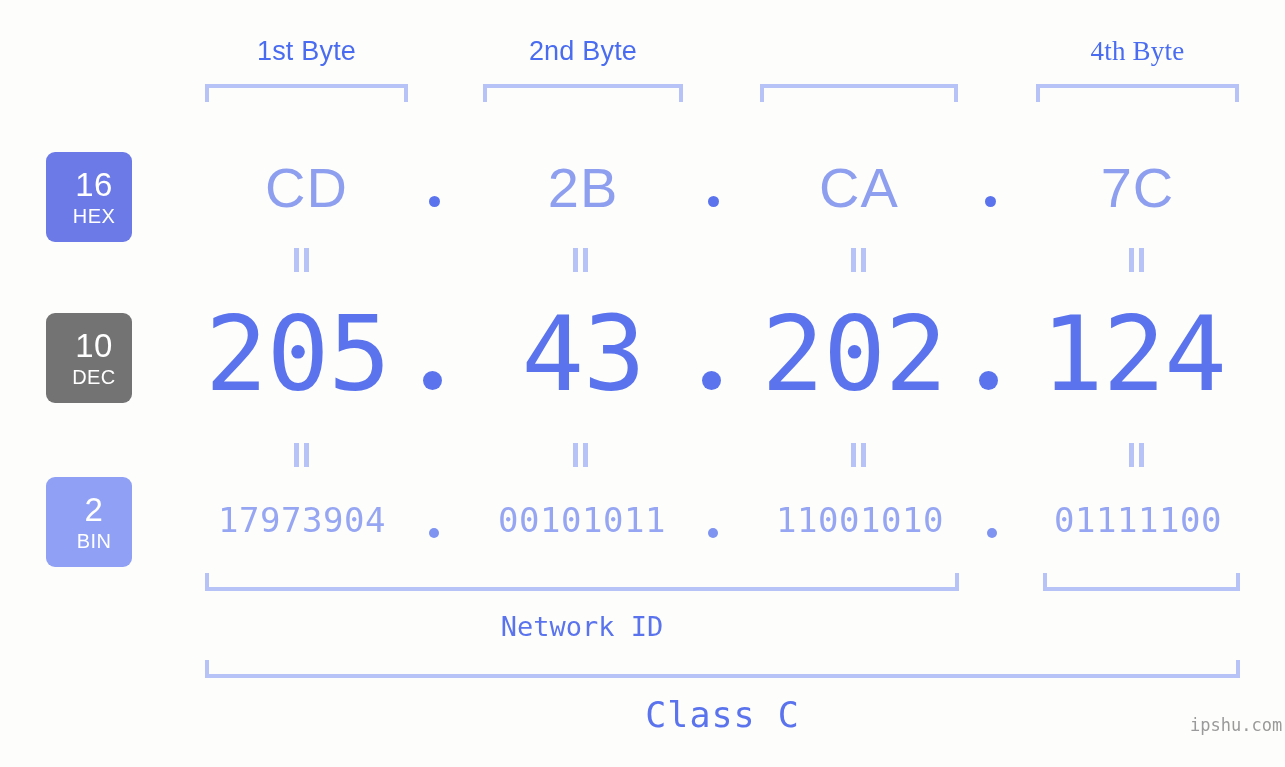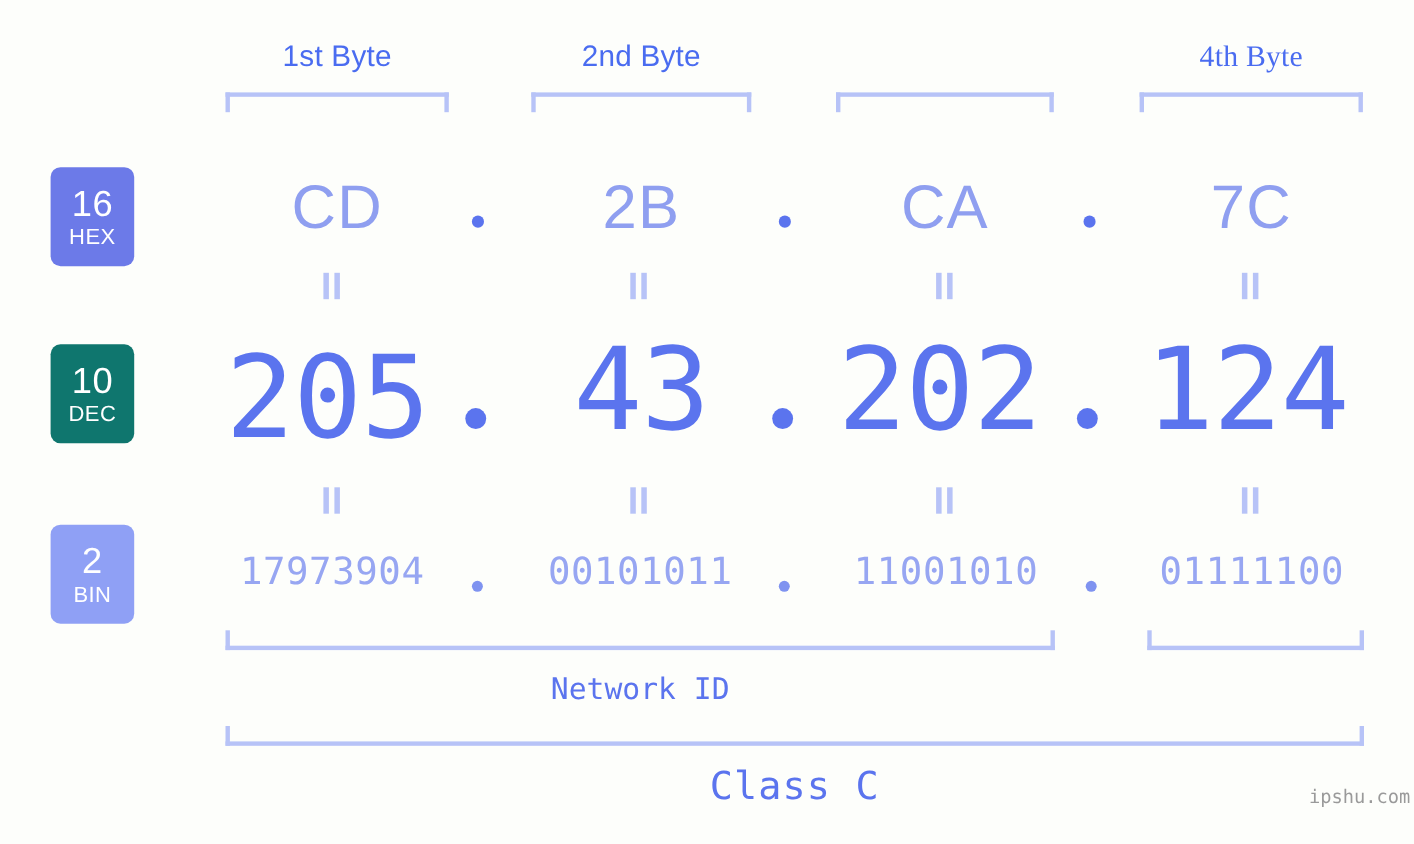--- a/index.html
+++ b/index.html
@@ -54,20 +54,21 @@
     position: absolute;
     width: 76px;
     border-radius: 9px;
     color: #ffffff;
     text-align: center;
     display: flex;
     flex-direction: column;
     justify-content: center;
     align-items: center;
     line-height: 1;
+    padding-left: 10px;
   }
   .badge .radix {
     font-size: 33px;
     font-weight: 400;
     letter-spacing: 0.5px;
   }
   .badge .name {
     font-size: 20px;
     font-weight: 400;
     margin-top: 5px;
@@ -170,21 +171,21 @@
 
   <div class="bracket down" style="left:205px; top:84px; width:203px;"></div>
   <div class="bracket down" style="left:483px; top:84px; width:200px;"></div>
   <div class="bracket down" style="left:760px; top:84px; width:198px;"></div>
   <div class="bracket down" style="left:1036px; top:84px; width:203px;"></div>
 
   <div class="badge" style="left:46px; top:152px; height:90px; background:#6c7ae8;">
     <span class="radix">16</span>
     <span class="name">HEX</span>
   </div>
-  <div class="badge" style="left:46px; top:313px; height:90px; background:#0f766e;">
+  <div class="badge" style="left:46px; top:313px; height:90px; background:#737373;">
     <span class="radix">10</span>
     <span class="name">DEC</span>
   </div>
   <div class="badge" style="left:46px; top:477px; height:90px; background:#8fa0f5;">
     <span class="radix">2</span>
     <span class="name">BIN</span>
   </div>
 
   <div class="row" style="top:0;">
     <div class="cell hex-val" style="left:205px; top:155px; width:203px;">CD</div>
@@ -207,21 +208,21 @@
   <div class="eqmark" style="left:849px; top:248px;">
       <i></i>
       <i></i>
     </div>
   <div class="eqmark" style="left:1127px; top:248px;">
       <i></i>
       <i></i>
     </div>
 
   <div class="row" style="top:0;">
-    <div class="cell dec-val" style="left:196px; top:293px; width:203px;margin-top:7px;">205</div>
+    <div class="cell dec-val" style="left:196px; top:293px; width:203px;">205</div>
     <div class="dot dec-dot" style="left:423px; top:371px;"></div>
     <div class="cell dec-val" style="left:483px; top:293px; width:200px;">43</div>
     <div class="dot dec-dot" style="left:702px; top:371px;"></div>
     <div class="cell dec-val" style="left:755px; top:293px; width:198px;">202</div>
     <div class="dot dec-dot" style="left:979px; top:371px;"></div>
     <div class="cell dec-val" style="left:1032px; top:293px; width:203px;">124</div>
   </div>
 
   <div class="eqmark" style="left:292px; top:443px;">
       <i></i>

